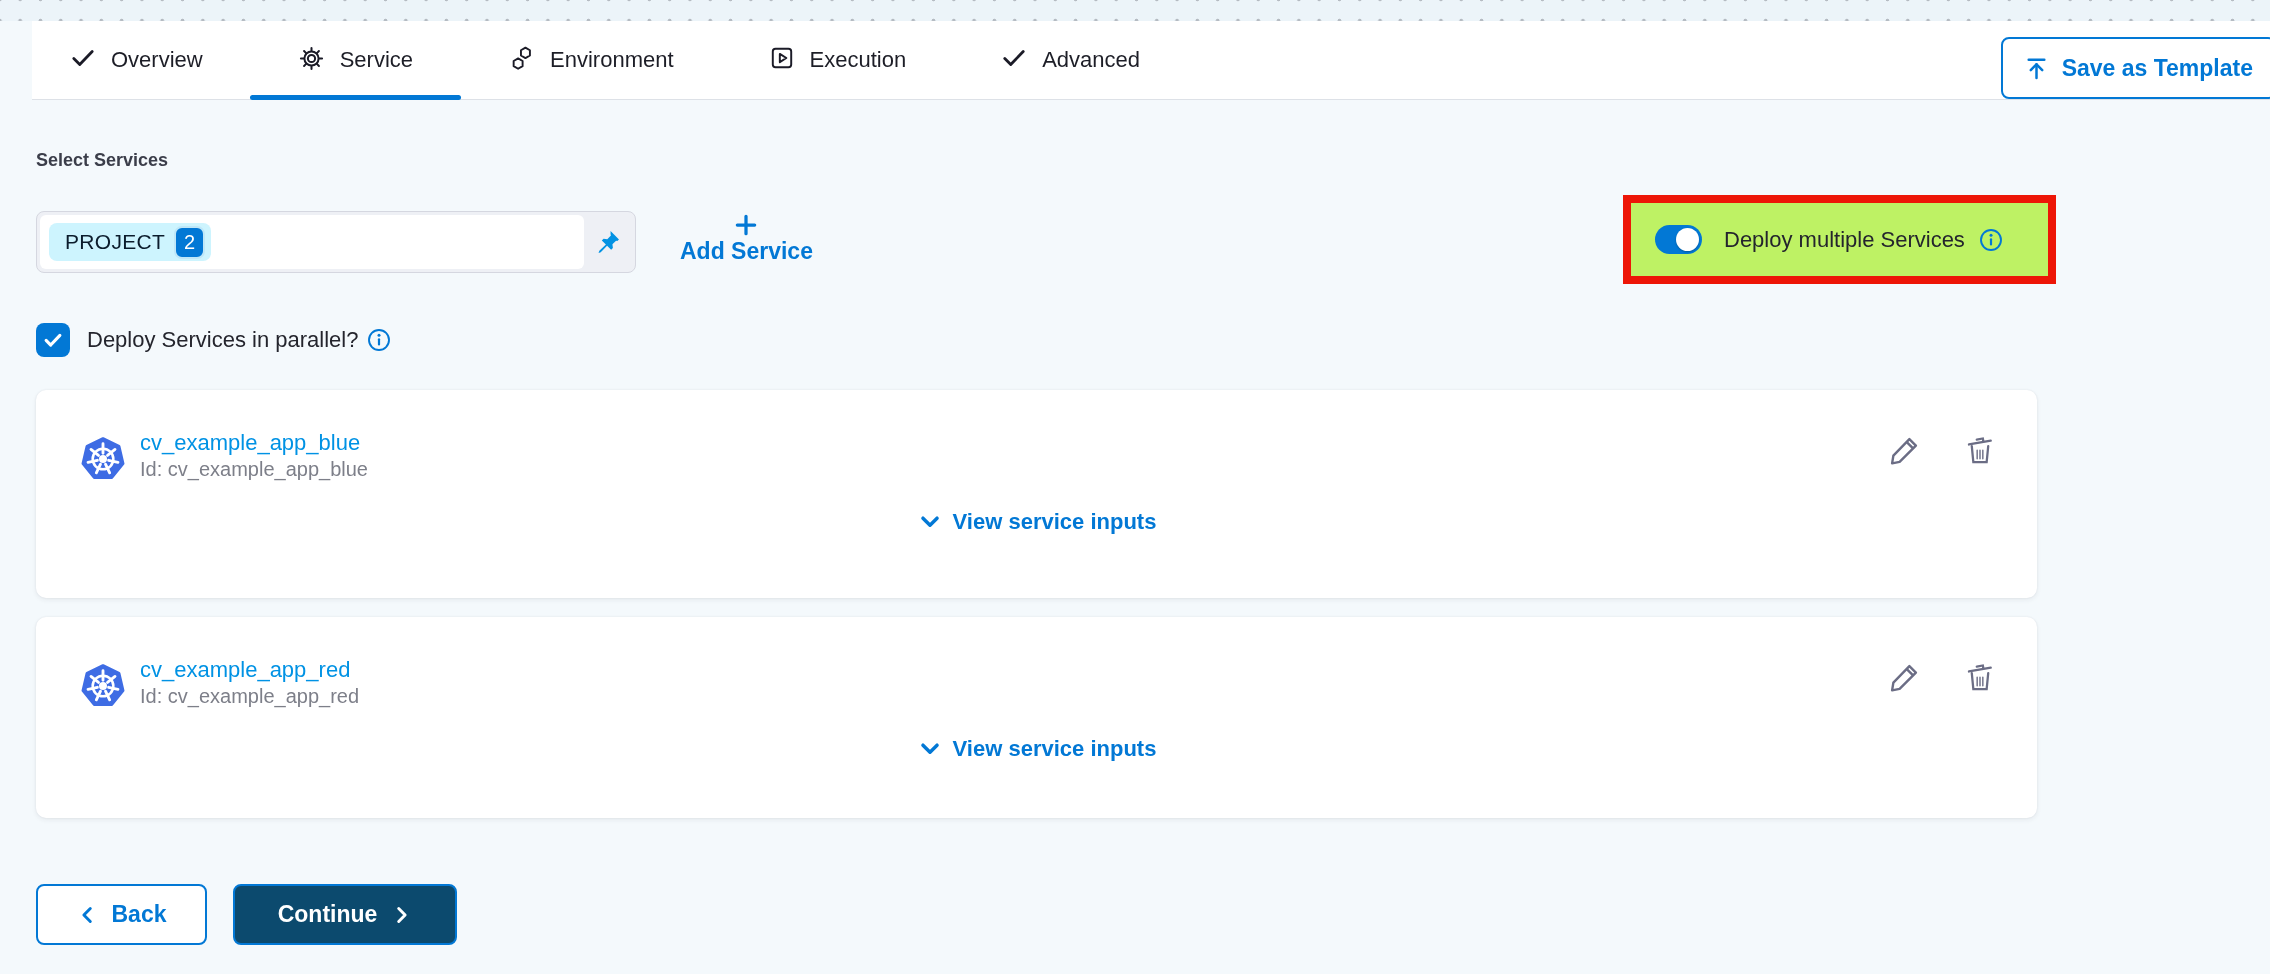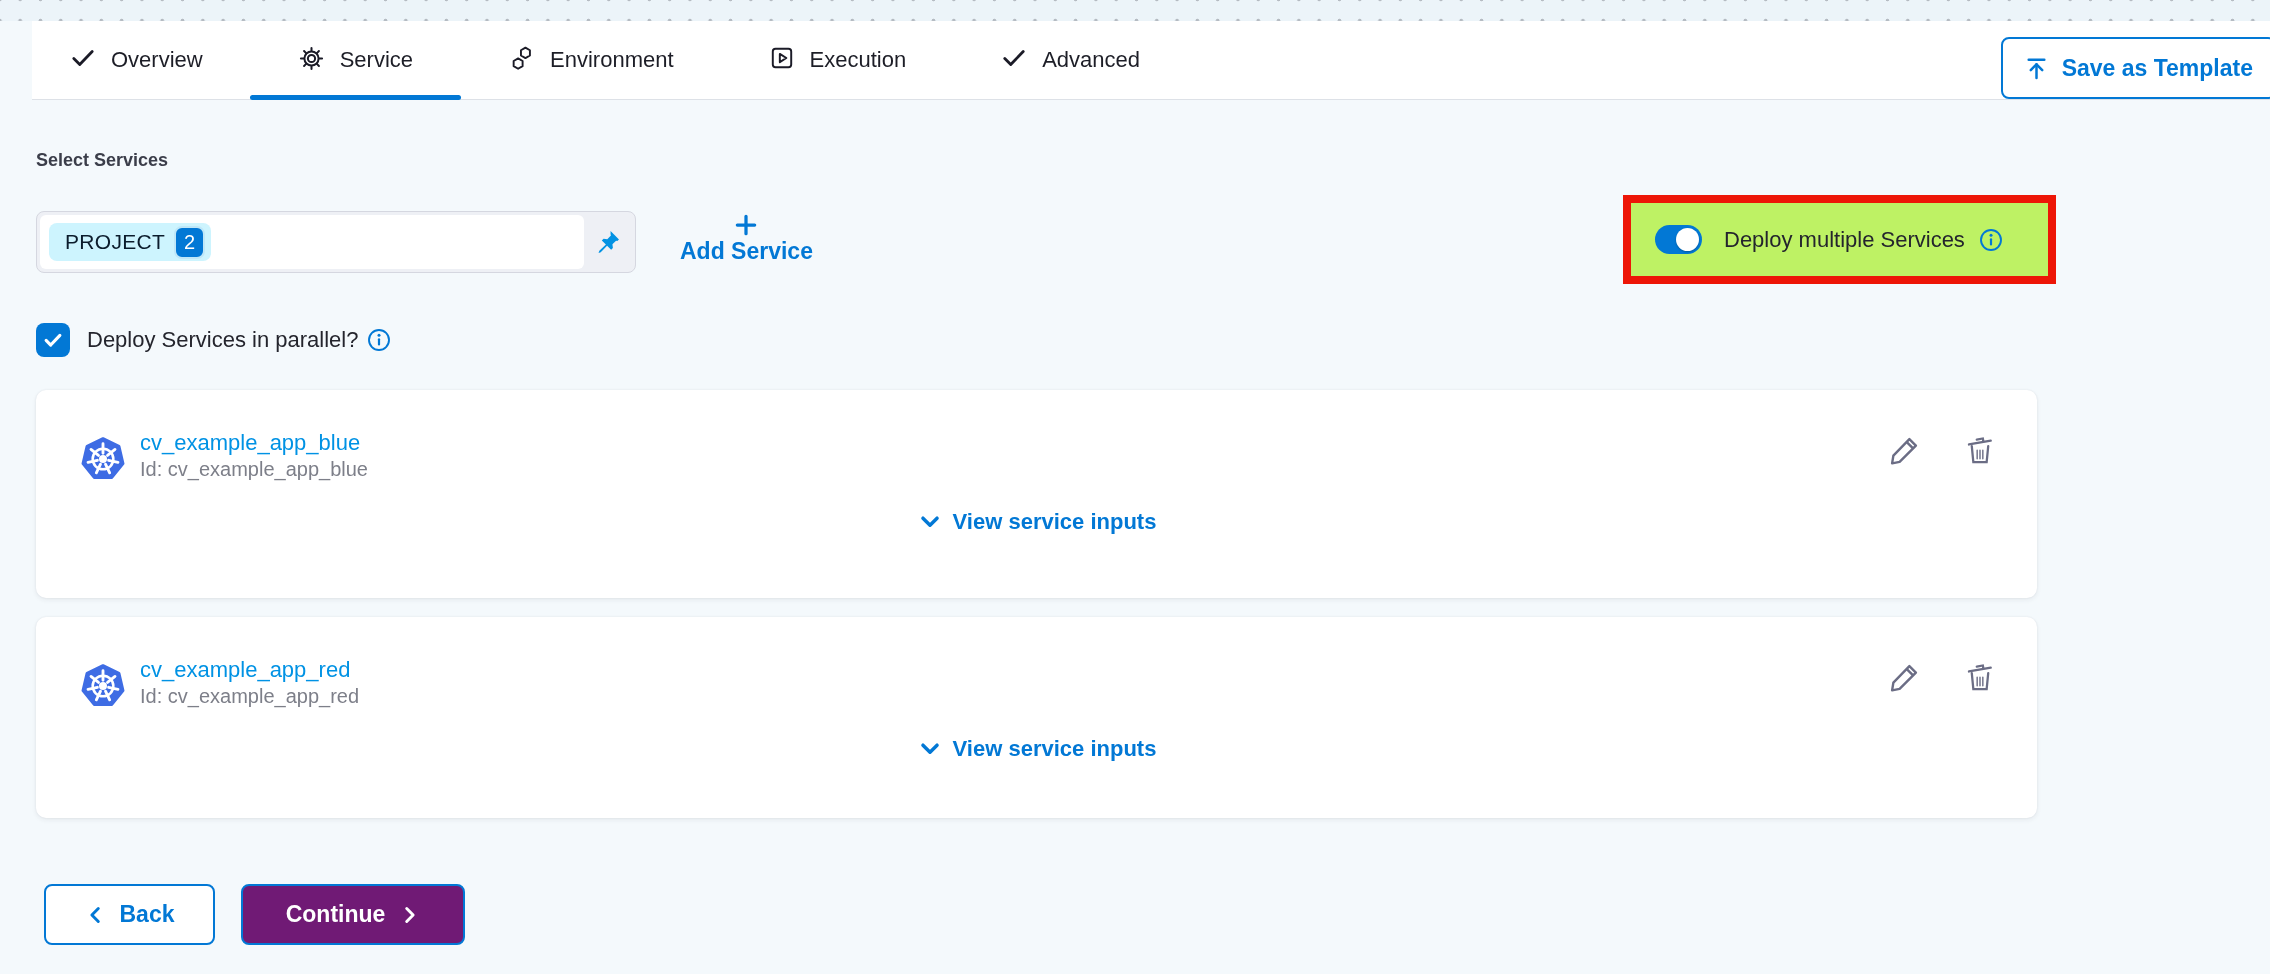--- a/index.html
+++ b/index.html
@@ -123,28 +123,28 @@
   .act { cursor:pointer; display:flex; }
   .view-inputs {
     position:absolute; left:0; right:0; top:116px; height:32px;
     display:flex; align-items:center; justify-content:center; gap:10px;
     color:#0278d5; font-size:22px; font-weight:700; cursor:pointer;
   }
   
   .btn {
     position:absolute; top:884px; height:61px; border-radius:8px;
     display:flex; align-items:center; justify-content:center; gap:13px;
-    font-size:23px; font-weight:600; font-family:inherit; cursor:pointer;margin-left:8px;
+    font-size:23px; font-weight:600; font-family:inherit; cursor:pointer;
   }
   .btn-back {
     left:36px; width:171px; background:#fff;
     border:2px solid #0278d5; color:#0278d5;
   }
   .btn-continue {
-    left:233px; width:224px; background:#701a75;
+    left:233px; width:224px; background:#0c4a6e;
     border:2px solid #0278d5; color:#fff;
   }
 </style>
 </head>
 <body>
 
 <div class="dots-strip"></div>
 
 <header class="tabbar">
   <nav class="tabs">

